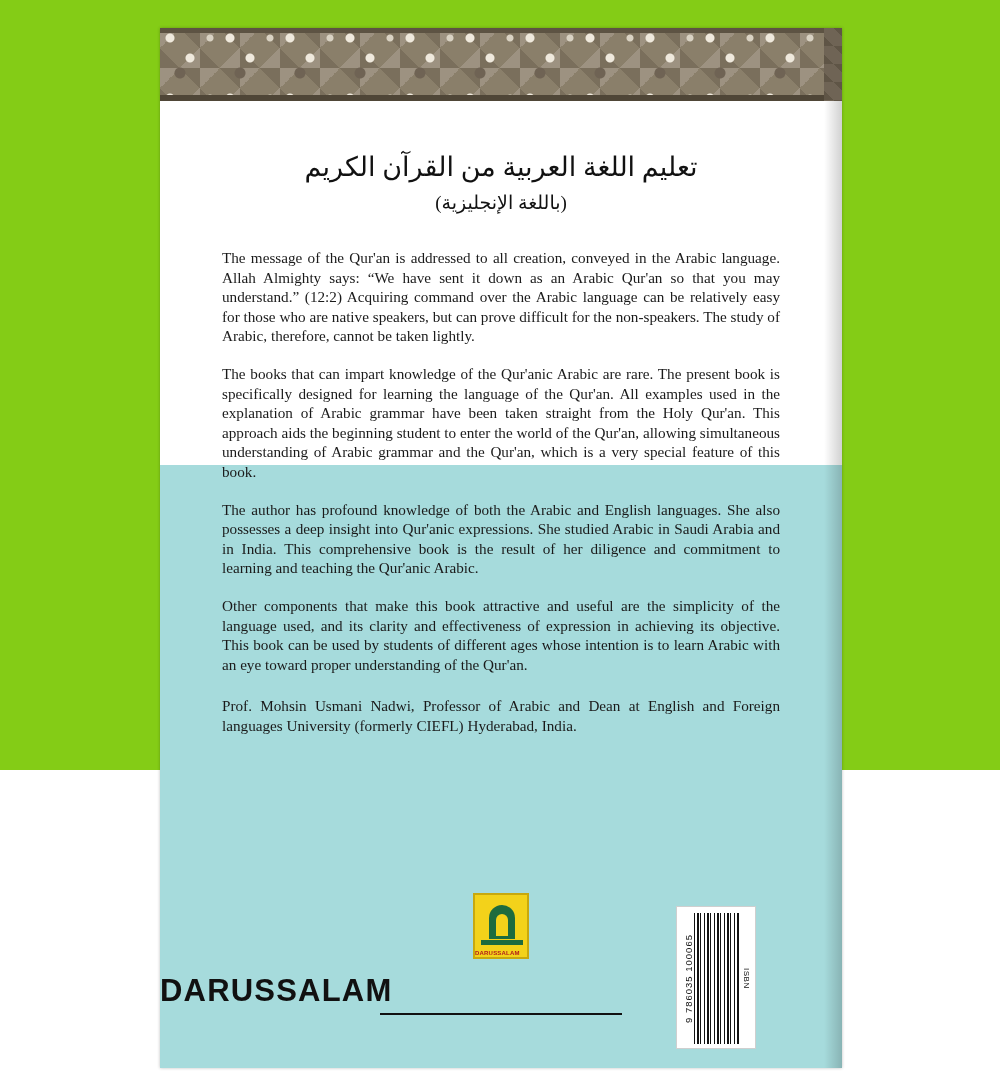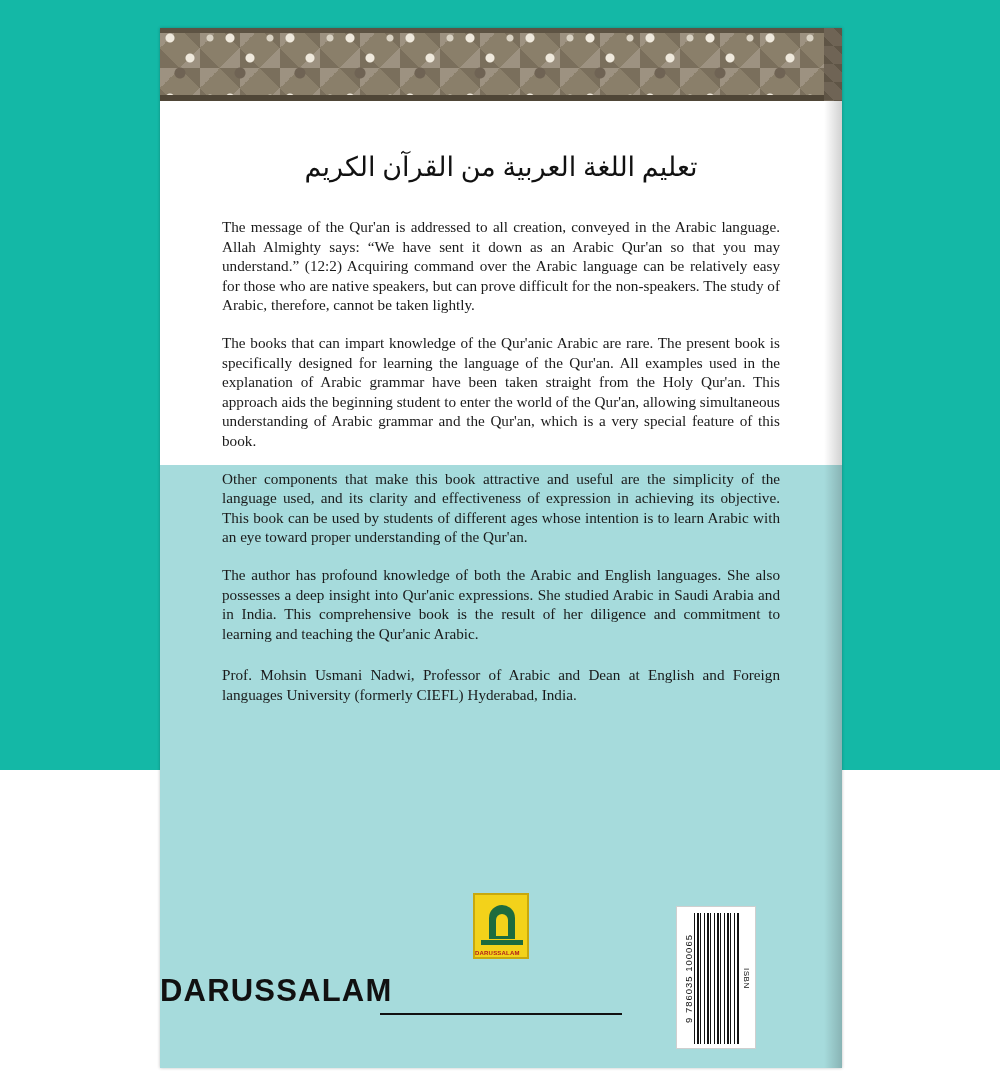--- a/index.html
+++ b/index.html
@@ -11,21 +11,21 @@
     width: 1000px;
     height: 1090px;
     font-family: "Liberation Serif", serif;
     overflow: hidden;
   }
 
   #page {
     position: relative;
     width: 1000px;
     height: 770px;
-    background: #14b8a6;
+    background: #84cc16;
   }
 
   
   #book-cover {
     position: absolute;
     left: 160px;
     top: 28px;
     width: 682px;
     height: 1040px;
     background: #ffffff;
@@ -273,26 +273,27 @@
       <div class="band-edge-top"></div>
       <div class="band-edge-bottom"></div>
     </div>
 
     <div id="spine-shadow"></div>
     <div id="spine-band"></div>
 
     <div id="content">
 
       <div id="title-ar">تعليم اللغة العربية من القرآن الكريم</div>
+      <div id="subtitle-ar">(باللغة الإنجليزية)</div>
 
       <div id="body-text">
         <p class="para">The message of the Qur'an is addressed to all creation, conveyed in the Arabic language. Allah Almighty says: “We have sent it down as an Arabic Qur'an so that you may understand.” (12:2) Acquiring command over the Arabic language can be relatively easy for those who are native speakers, but can prove difficult for the non-speakers. The study of Arabic, therefore, cannot be taken lightly.</p>
         <p class="para">The books that can impart knowledge of the Qur'anic Arabic are rare. The present book is specifically designed for learning the language of the Qur'an. All examples used in the explanation of Arabic grammar have been taken straight from the Holy Qur'an. This approach aids the beginning student to enter the world of the Qur'an, allowing simultaneous understanding of Arabic grammar and the Qur'an, which is a very special feature of this book.</p>
+        <p class="para">The author has profound knowledge of both the Arabic and English languages. She also possesses a deep insight into Qur'anic expressions. She studied Arabic in Saudi Arabia and in India. This comprehensive book is the result of her diligence and commitment to learning and teaching the Qur'anic Arabic.</p>
         <p class="para">Other components that make this book attractive and useful are the simplicity of the language used, and its clarity and effectiveness of expression in achieving its objective. This book can be used by students of different ages whose intention is to learn Arabic with an eye toward proper understanding of the Qur'an.</p>
-        <p class="para">The author has profound knowledge of both the Arabic and English languages. She also possesses a deep insight into Qur'anic expressions. She studied Arabic in Saudi Arabia and in India. This comprehensive book is the result of her diligence and commitment to learning and teaching the Qur'anic Arabic.</p>
         <p class="para endorsement">Prof. Mohsin Usmani Nadwi, Professor of Arabic and Dean at English and Foreign languages University (formerly CIEFL) Hyderabad, India.</p>
       </div>
 
       <div id="publisher">
         <div id="logo-mark">
           <div class="arch"></div>
           <div class="base"></div>
           <div class="logo-caption">DARUSSALAM</div>
         </div>
         <div id="publisher-name">DARUSSALAM</div>

